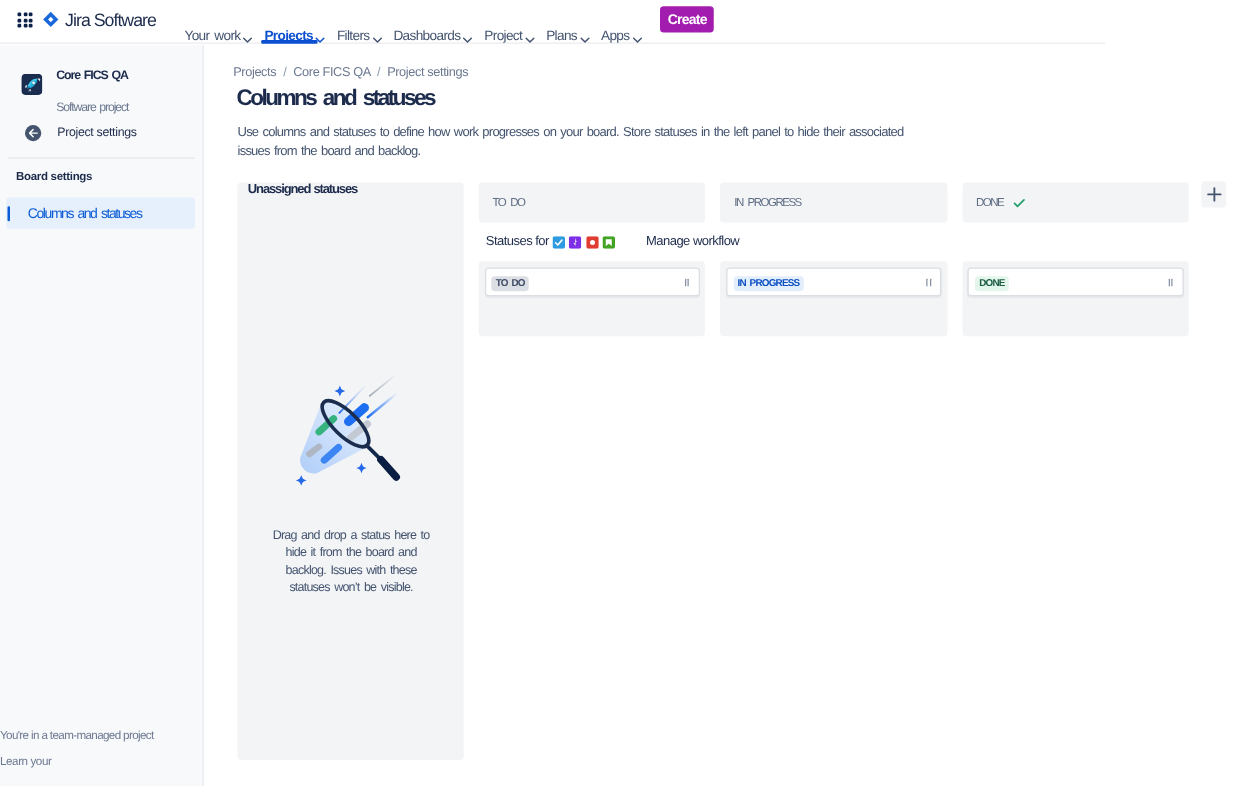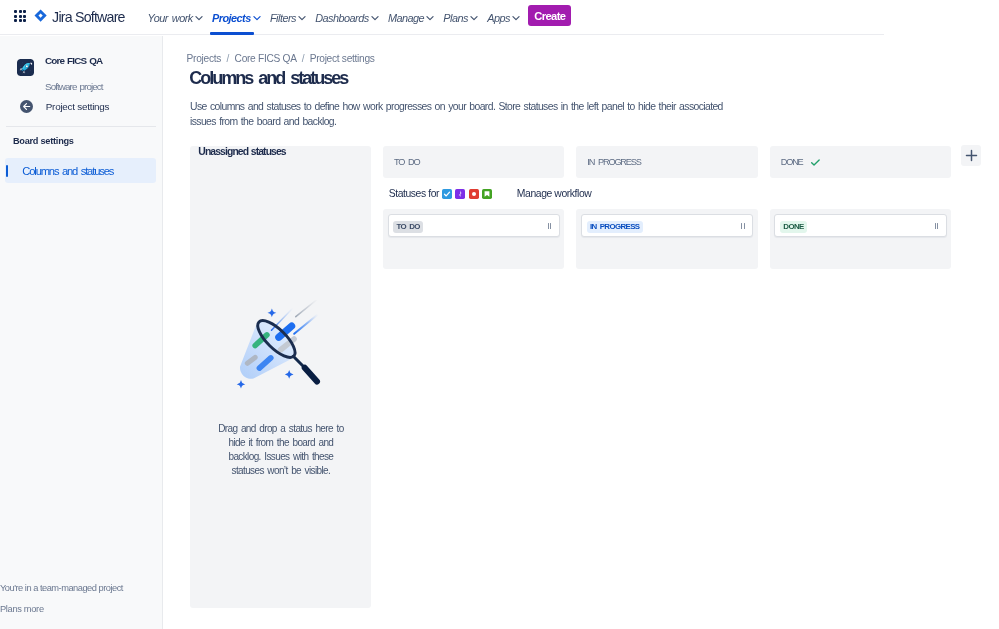--- a/index.html
+++ b/index.html
@@ -18,21 +18,21 @@
     position:absolute; left:0; top:0; width:884px; height:35px;
     background:#fff; border-bottom:1px solid #EBECF0;
     display:flex; align-items:center;
   }
   .appswitcher { position:absolute; left:14px; top:10px; width:12px; height:12px; display:flex; align-items:center; justify-content:center; cursor:pointer;}
   .grid9 { width:12px; height:12px; display:grid; grid-template-columns:repeat(3,3px); grid-template-rows:repeat(3,3px); gap:1.5px; }
   .grid9 i { background:#0D2149; border-radius:1px; display:block; width:3px; height:3px;}
   .logo-wrap { position:absolute; left:34.4px; top:0; height:35px; display:flex; align-items:center; cursor:pointer;}
   .logo-text { font-size:14.2px; color:#1D2B4C; font-weight:400; letter-spacing:-0.78px; margin-left:4.5px; position:relative; top:-1px;}
   .navitems { position:absolute; left:143px; top:0; display:flex; align-items:center; height:35px;}
-  .navitem { position:relative; height:35px; display:flex; align-items:center; padding:0 4.6px; font-size:10.9px; letter-spacing:-0.52px; word-spacing:1.4px; color:#44546F; cursor:pointer; white-space:nowrap;font-style:italic;}
+  .navitem { position:relative; height:35px; display:flex; align-items:flex-end; padding:0 4.6px; font-size:10.9px; letter-spacing:-0.52px; word-spacing:1.4px; color:#44546F; cursor:pointer; white-space:nowrap;}
   .navitem.active { color:#0C4FD1; font-weight:600;}
   .navitem .underline { position:absolute; left:2.5px; right:11px; bottom:0; height:2.6px; background:#0C4FD1; border-radius:1px;}
   .caret { margin-left:2px; display:inline-block; position:relative; top:0.5px;}
   .createbtn { position:absolute; left:528.3px; top:5.3px; background:#a21caf; color:#fff; font-size:11.2px; font-weight:700; border:none; border-radius:3px; height:21px; width:43px; padding:0; cursor:pointer; font-family:inherit; letter-spacing:-0.6px;}
 
   
   .sidebar { position:absolute; left:0; top:36px; width:163px; height:593px; background:#F8F9FA; border-right:1px solid #E8EAED;}
   .proj { position:absolute; left:17px; top:19px; display:flex; align-items:flex-start;}
   .proj-avatar { width:17px; height:17px; border-radius:3.5px; position:relative; overflow:hidden; flex:none; margin-top:4px;}
   .proj-meta { margin-left:11px; }
@@ -129,21 +129,21 @@
           <path d="M1.2 3.3 5 7 8.8 3.3" fill="none" stroke="currentColor" stroke-width="1.5" stroke-linecap="round" stroke-linejoin="round"></path>
         </svg>
       </div>
     <div class="navitem">
         <span>Dashboards</span>
         <svg class="caret" width="8" height="8" viewBox="0 0 10 10">
           <path d="M1.2 3.3 5 7 8.8 3.3" fill="none" stroke="currentColor" stroke-width="1.5" stroke-linecap="round" stroke-linejoin="round"></path>
         </svg>
       </div>
     <div class="navitem">
-        <span>Manage</span>
+        <span>Project</span>
         <svg class="caret" width="8" height="8" viewBox="0 0 10 10">
           <path d="M1.2 3.3 5 7 8.8 3.3" fill="none" stroke="currentColor" stroke-width="1.5" stroke-linecap="round" stroke-linejoin="round"></path>
         </svg>
       </div>
     <div class="navitem">
         <span>Plans</span>
         <svg class="caret" width="8" height="8" viewBox="0 0 10 10">
           <path d="M1.2 3.3 5 7 8.8 3.3" fill="none" stroke="currentColor" stroke-width="1.5" stroke-linecap="round" stroke-linejoin="round"></path>
         </svg>
       </div>
@@ -195,21 +195,21 @@
   </div>
   <div class="divider"></div>
   <div class="sec-title">Board settings</div>
   <div class="navlist">
     <div class="navlink sel">
       <span>Columns and statuses</span>
     </div>
   </div>
   <div class="sb-footer">
     <div class="l1">You're in a team-managed project</div>
-    <div class="l2">Plans more</div>
+    <div class="l2">Learn your</div>
   </div>
 </div>
 
 <div class="main">
   <div class="crumbs">
     <span>Projects</span>
     <span class="sep">/</span>
     <span>Core FICS QA</span>
     <span class="sep">/</span>
     <span>Project settings</span>

